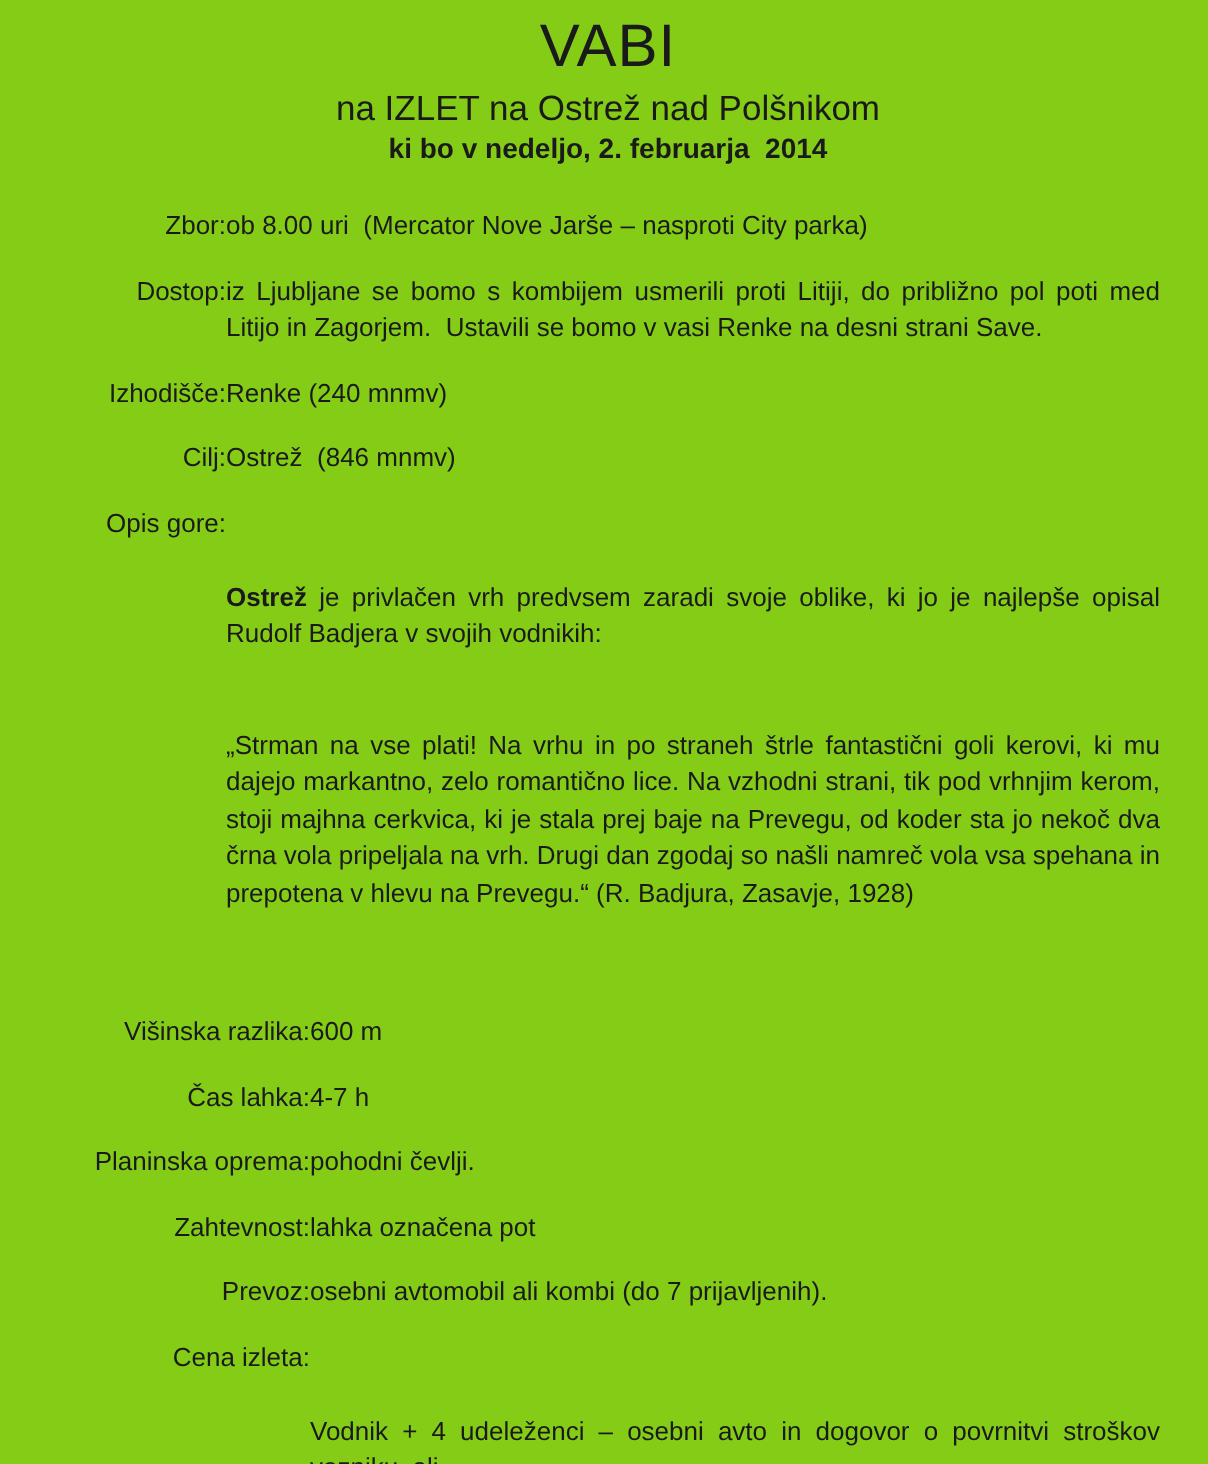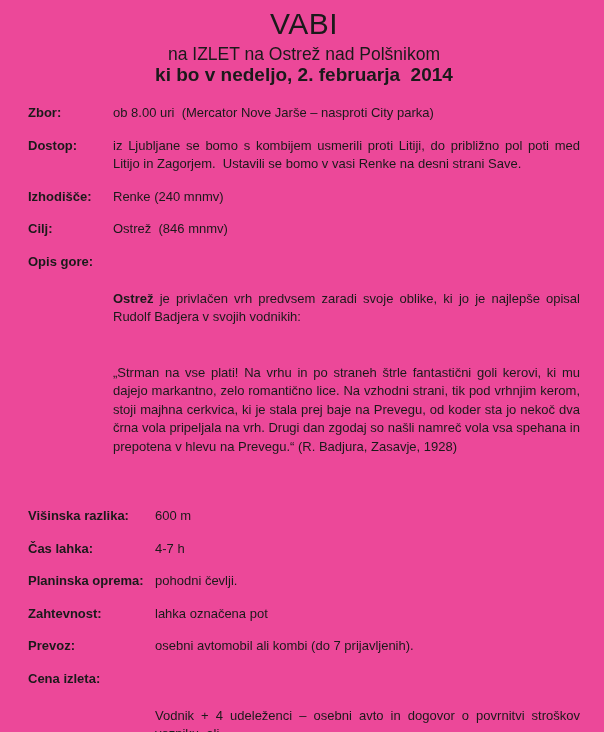--- a/index.html
+++ b/index.html
@@ -1,54 +1,55 @@
 <!DOCTYPE html>
 <html><head>
 <meta charset="utf-8">
 <style>
   * { margin: 0; padding: 0; box-sizing: border-box; }
   html, body { background: #ffffff; }
   .page {
     position: relative;
     width: 604px;
     height: 732px;
-    background: #ec4899;
+    background: #84cc16;
     color: #1a1a1a;
     font-family: "Liberation Sans", "DejaVu Sans", sans-serif;
     font-size: 13px;
     line-height: 18.5px;
     padding: 6px 24px 0 28px;
     overflow: hidden;
   }
   header { text-align: center; }
   .doc-title {
     font-size: 30px;
     line-height: 36px;
     font-weight: 400;
     letter-spacing: 0.5px;
   }
   .doc-subtitle {
     font-size: 17.5px;
     line-height: 21px;
     margin-top: 2px;
   }
   .doc-dateline {
-    font-size: 19px;
+    font-size: 14px;
     line-height: 19px;
     font-weight: 700;
     white-space: pre-wrap;
   }
   main { margin-top: 20px; }
   .row {
     display: flex;
     margin-bottom: 14px;
   }
   .row .label {
     flex: 0 0 85px;
-    font-weight: 700;
+    font-weight: 400;
+    text-align: right;
   }
   .row.wide .label {
     flex: 0 0 127px;
   }
   .row .value {
     flex: 1 1 auto;
     white-space: pre-wrap;
   }
   .justify { text-align: justify; }
   .italic { }

